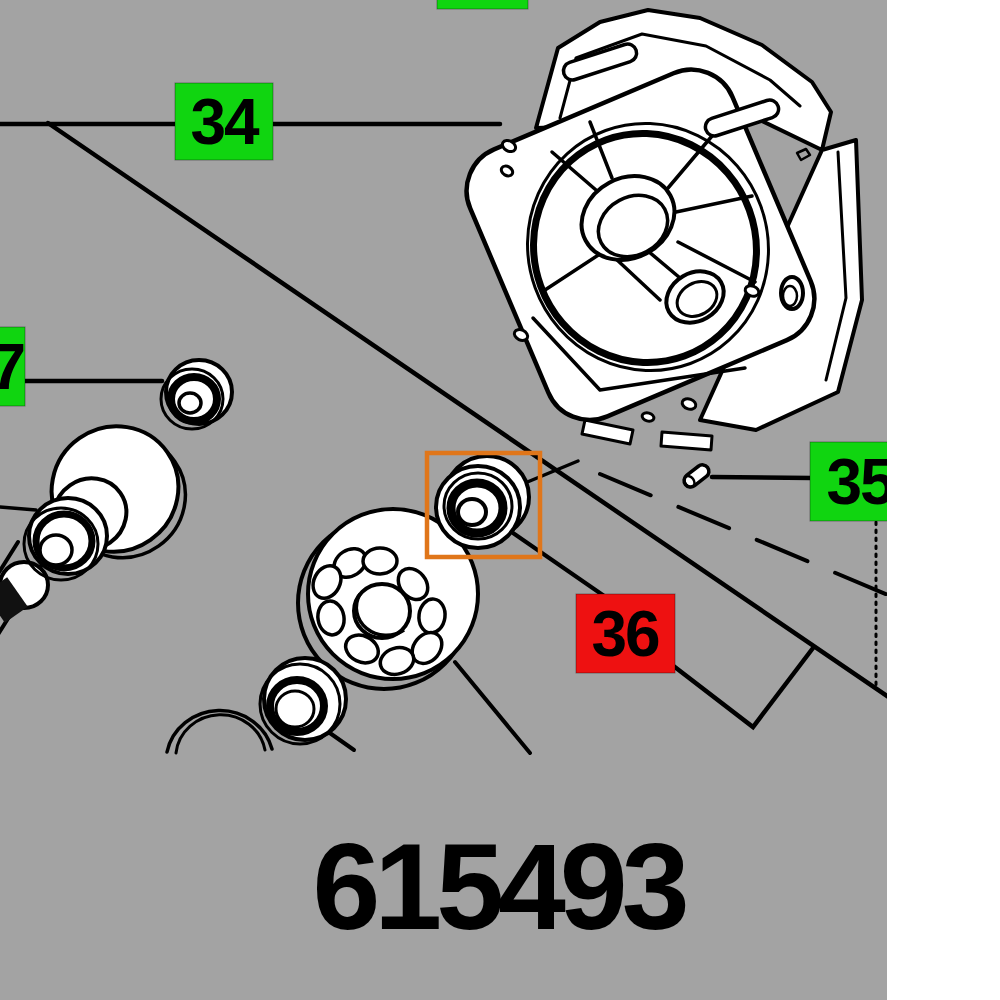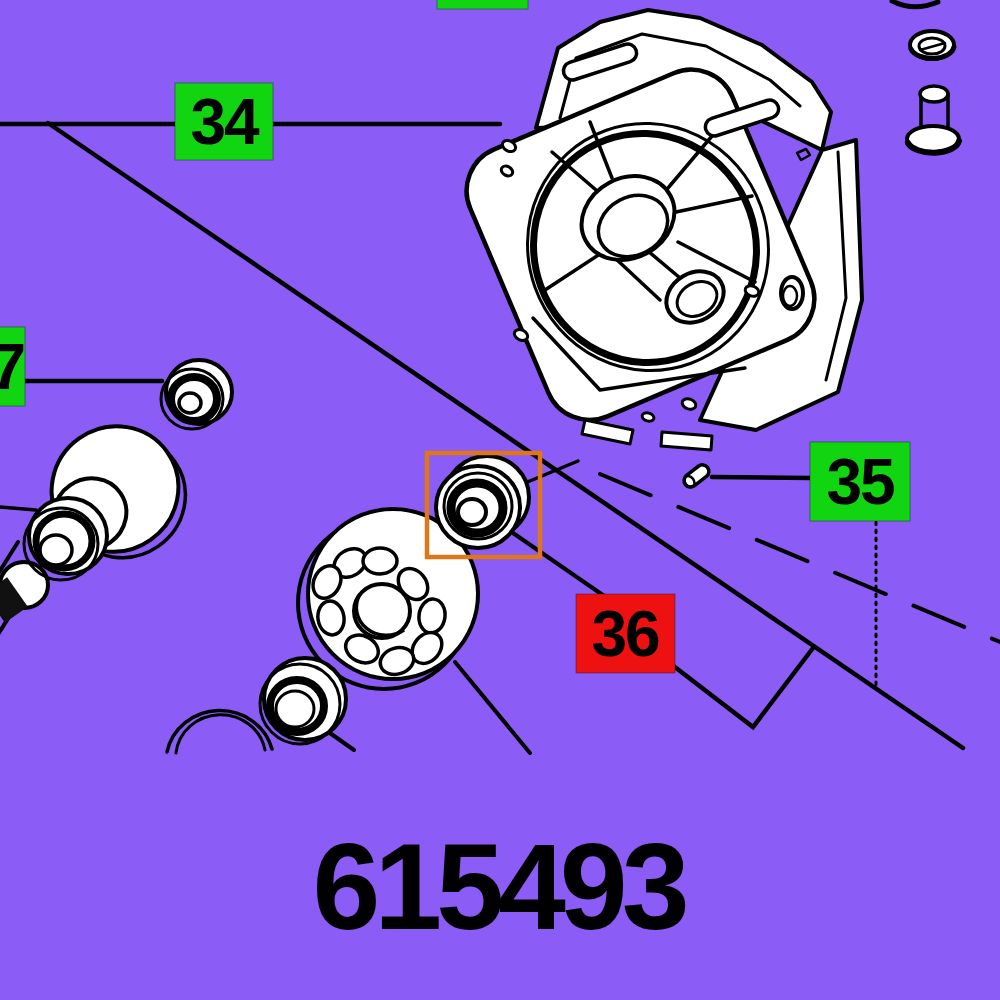--- a/index.html
+++ b/index.html
@@ -1,16 +1,16 @@
 <!DOCTYPE html>
 <html><head>
 <meta charset="utf-8">
 <style>
   html,body{margin:0;padding:0;background:#ffffff;}
-  .stage{position:relative;width:1000px;height:1000px;background:#8b5cf6;overflow:hidden;
+  .stage{position:relative;width:887px;height:1000px;background:#a3a3a3;overflow:hidden;
          font-family:"Liberation Sans",sans-serif;}
   svg{display:block;}
   text{font-family:"Liberation Sans",sans-serif;}
   .callout-num{font-weight:bold;font-size:64px;letter-spacing:-2px;fill:#000;}
   .part-number{font-weight:bold;font-size:122px;letter-spacing:-6px;fill:#000;}
 </style>
 </head>
 <body>
 
 <div class="stage">

